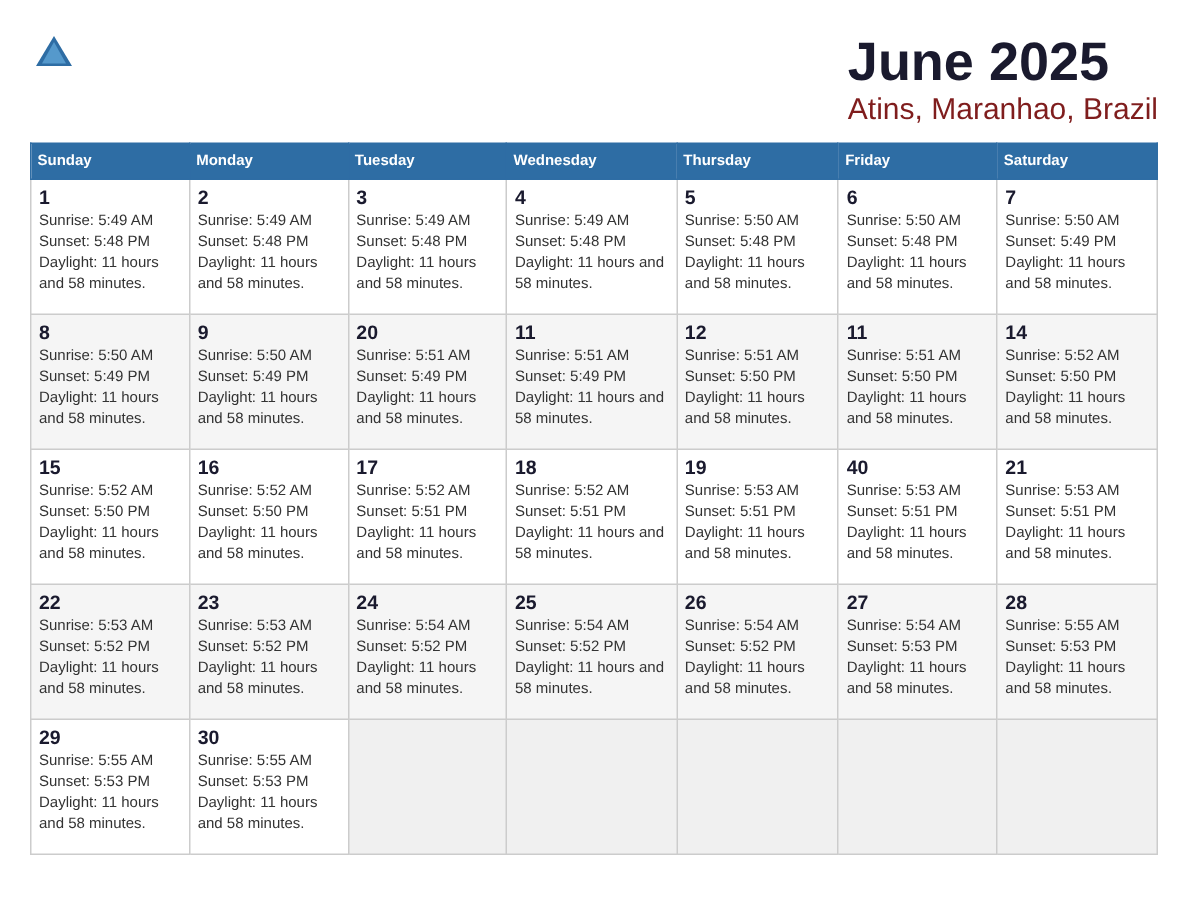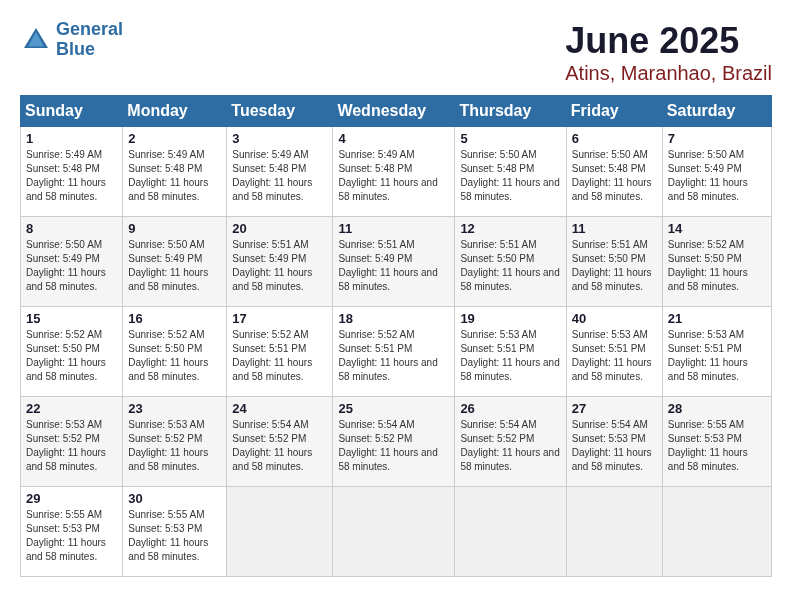--- a/index.html
+++ b/index.html
@@ -49,21 +49,21 @@
     .calendar-table {
       width: 100%;
       border-collapse: collapse;
       font-size: 11px;
     }
     .calendar-table thead th {
       background: #2e6da4;
       color: #fff;
       padding: 6px 4px;
       text-align: left;
-      font-size: 16px;
+      font-size: 10px;
       font-weight: bold;
       border: 1px solid #2e6da4;
     }
     .calendar-table tbody td {
       border: 1px solid #ccc;
       padding: 4px 5px;
       vertical-align: top;
       height: 90px;
       background: #fff;
     }
@@ -87,24 +87,20 @@
   </style>
 </head>
 <body>
 
 <div class="header-area">
   <div class="logo">
     <svg class="logo-icon" viewBox="0 0 40 40">
       <polygon points="20,5 35,30 5,30" fill="#2e6da4"></polygon>
       <polygon points="20,10 30,28 10,28" fill="#5599cc"></polygon>
     </svg>
-    <div class="logo-text">
-      <div><span>General</span></div>
-      <div><span style="color:#2e6da4">Blue</span></div>
-    </div>
   </div>
   <div class="title-area">
     <div class="month-title">June 2025</div>
     <div class="subtitle">Atins, Maranhao, Brazil</div>
   </div>
 </div>
 
 <table class="calendar-table">
   <thead>
     <tr>

